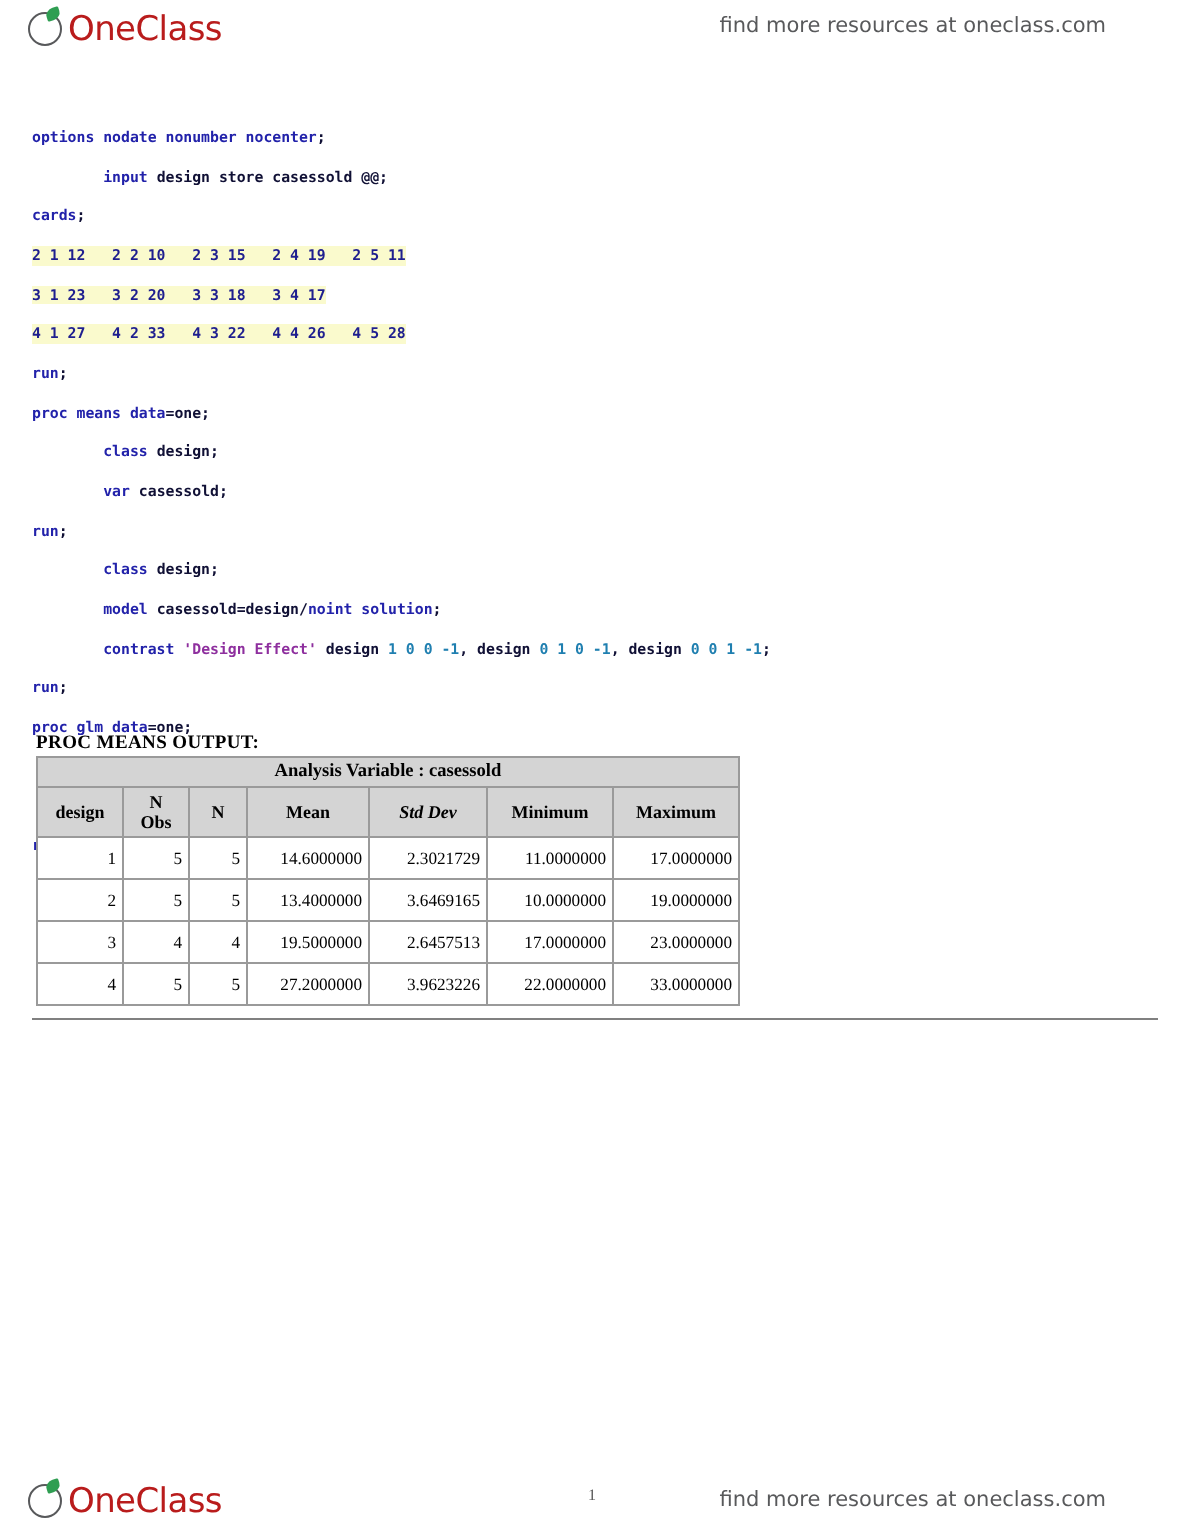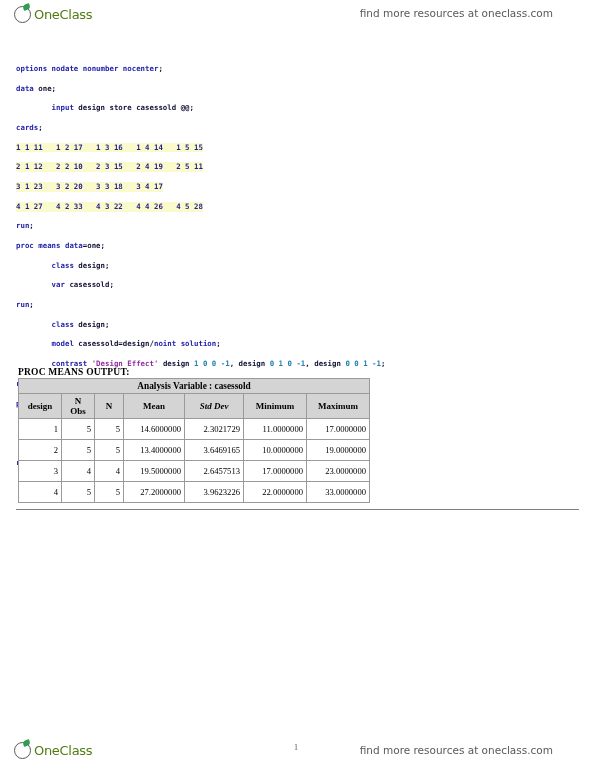--- a/index.html
+++ b/index.html
@@ -51,22 +51,22 @@
     left: 8.5px;
     top: 0px;
     width: 7px;
     height: 6px;
     background: #2f9e52;
     border-radius: 60% 10% 60% 10%;
     transform: rotate(-18deg);
   }
   .brand-text {
     font-family: "DejaVu Sans", sans-serif;
-    font-size: 13px;
-    color: #4d7c0f;
+    font-size: 17px;
+    color: #b91c1c;
     letter-spacing: -0.3px;
     line-height: 22px;
     margin-left: -3px;
   }
   .header-tagline {
     position: absolute;
     right: 42px;
     top: 7px;
     font-family: "DejaVu Sans", sans-serif;
     font-size: 10.5px;
@@ -200,24 +200,22 @@
       <span class="brand-o"></span>
       <span class="brand-leaf"></span>
     </span>
     <span class="brand-text">OneClass</span>
   </div>
   <div class="header-tagline">find more resources at oneclass.com</div>
 </div>
 
 <div class="code-block">
 <div class="code-line"><span class="kw">options nodate nonumber nocenter</span><span class="id">;</span></div>
-<div class="code-line"><span class="kw">data</span> <span class="id">one;</span></div>
 <div class="code-line">        <span class="kw">input</span> <span class="id">design store casessold @@;</span></div>
 <div class="code-line"><span class="kw">cards</span><span class="id">;</span></div>
-<div class="code-line"><span class="datarow">1 1 11   1 2 17   1 3 16   1 4 14   1 5 15</span></div>
 <div class="code-line"><span class="datarow">2 1 12   2 2 10   2 3 15   2 4 19   2 5 11</span></div>
 <div class="code-line"><span class="datarow">3 1 23   3 2 20   3 3 18   3 4 17</span></div>
 <div class="code-line"><span class="datarow">4 1 27   4 2 33   4 3 22   4 4 26   4 5 28</span></div>
 <div class="code-line"><span class="kw">run</span><span class="id">;</span></div>
 <div class="code-line"><span class="kw">proc means data</span><span class="id">=one;</span></div>
 <div class="code-line">        <span class="kw">class</span> <span class="id">design;</span></div>
 <div class="code-line">        <span class="kw">var</span> <span class="id">casessold;</span></div>
 <div class="code-line"><span class="kw">run</span><span class="id">;</span></div>
 <div class="code-line">        <span class="kw">class</span> <span class="id">design;</span></div>
 <div class="code-line">        <span class="kw">model</span> <span class="id">casessold=design/</span><span class="kw">noint solution</span><span class="id">;</span></div>

